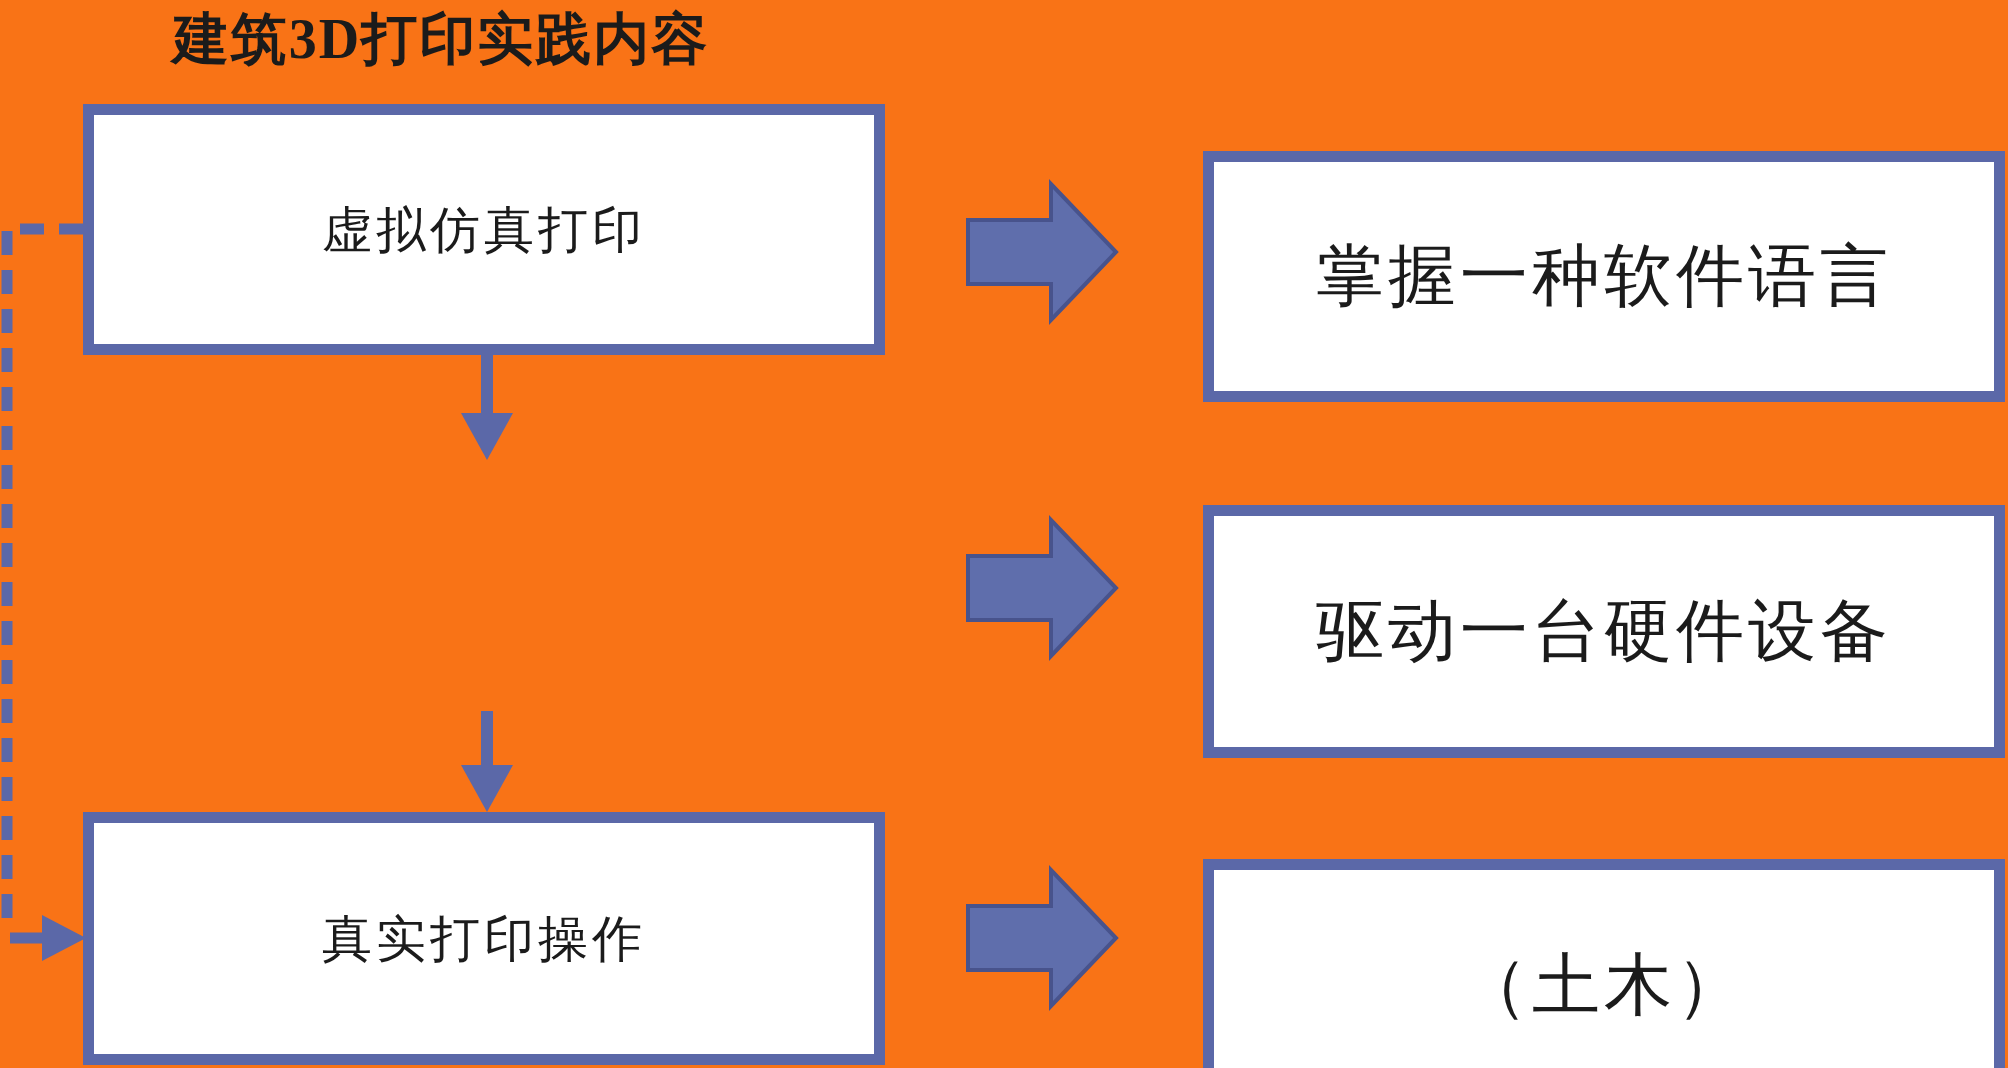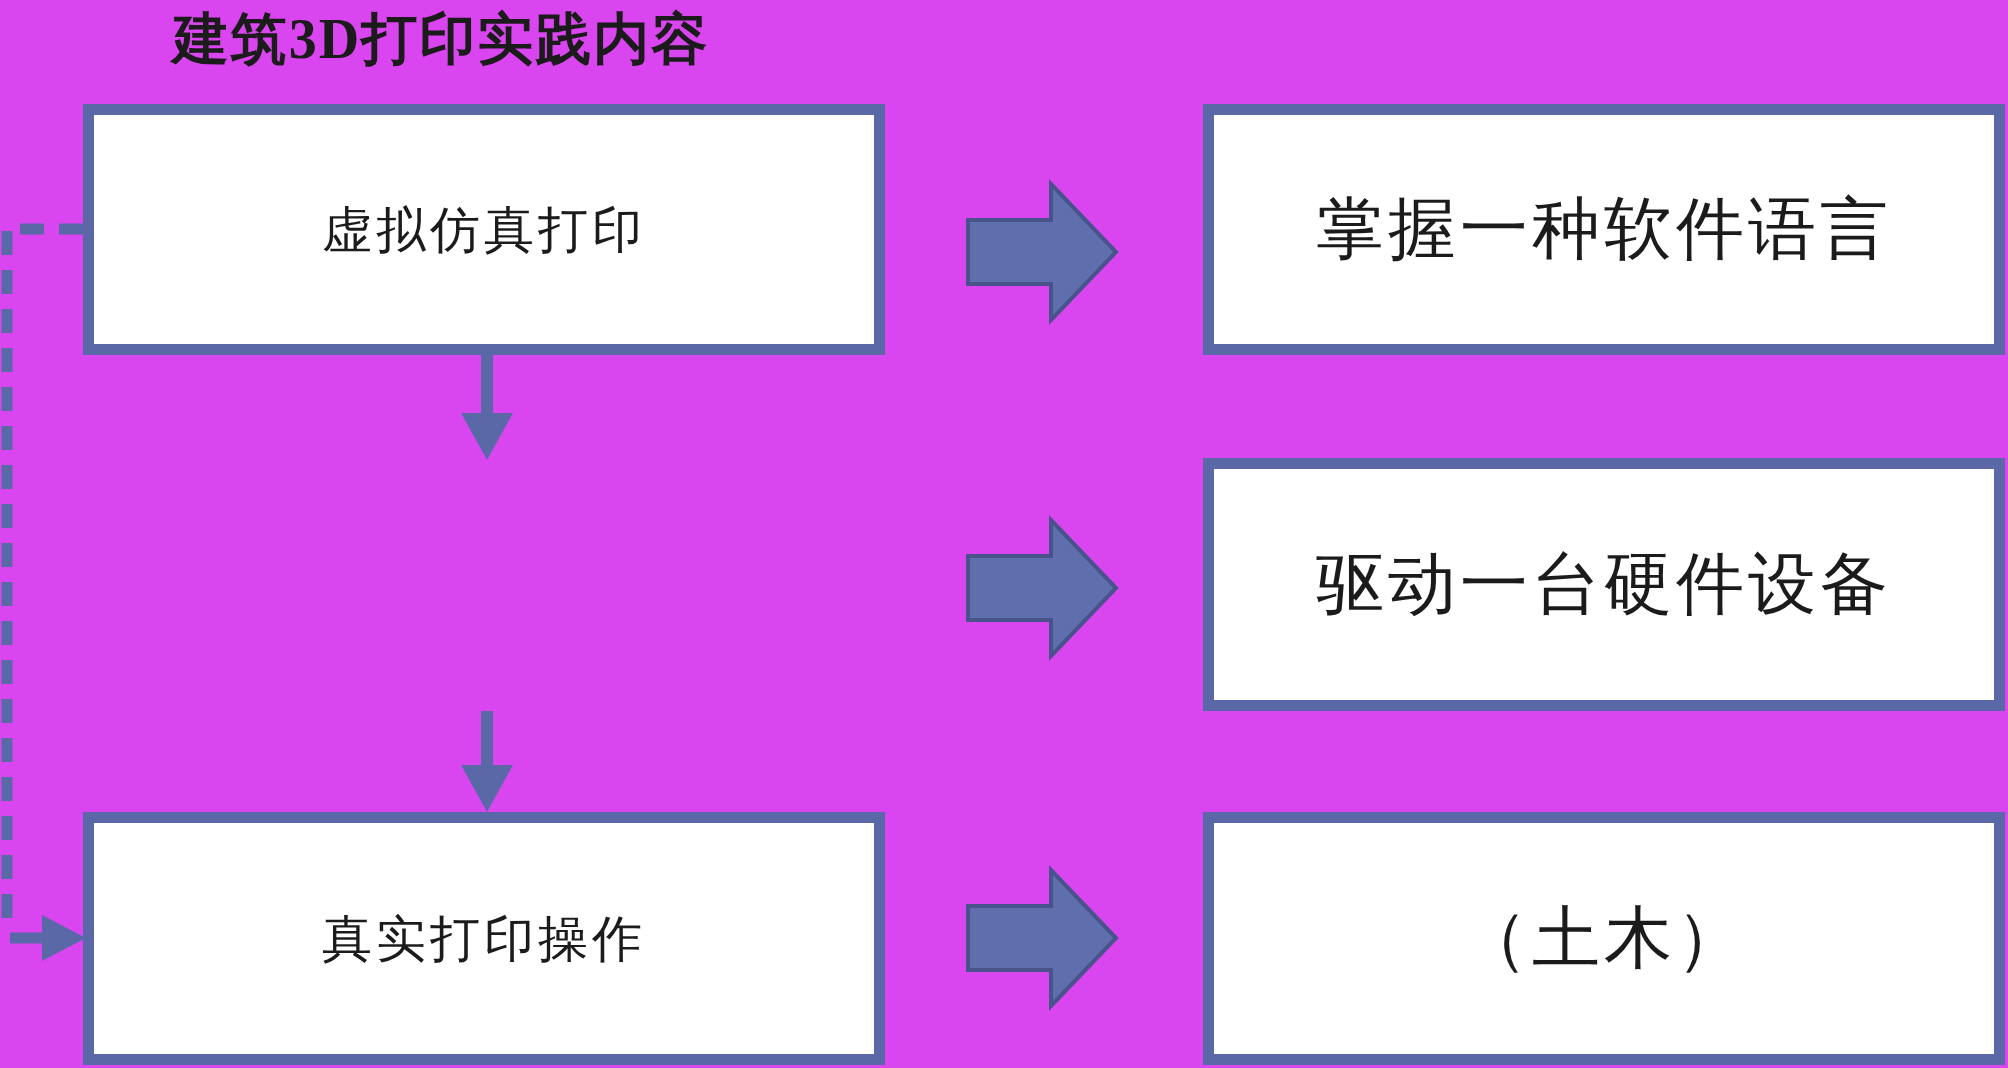--- a/index.html
+++ b/index.html
@@ -1,27 +1,27 @@
 <!DOCTYPE html>
 <html><head>
 <meta charset="utf-8">
 <style>
   html,body{margin:0;padding:0;background:#ffffff;}
   body{font-family:"Liberation Serif","DejaVu Serif",serif;color:#1b1b1b;}
-  .canvas{position:relative;width:2008px;height:1068px;background:#d946ef;overflow:hidden;}
+  .canvas{position:relative;width:2008px;height:1068px;background:#f97316;overflow:hidden;}
   .col-header{position:absolute;top:2px;height:76px;display:flex;align-items:center;justify-content:center;
     font-size:56px;font-weight:600;letter-spacing:2px;white-space:nowrap;}
   .col-header.left{left:40px;width:802px;}
   .col-header.right{left:1203px;width:802px;}
   .flow-box{position:absolute;background:#ffffff;border:11px solid #5B68A8;box-sizing:border-box;
     display:flex;flex-direction:column;align-items:center;justify-content:center;text-align:center;}
   .flow-box .label{font-size:50px;letter-spacing:4px;line-height:1.2;white-space:nowrap;}
   .flow-box .label.small{font-size:68px;}
   .lbox{left:83px;width:802px;}
-  .rbox{left:1203px;width:802px;}
+  .rbox{left:1203px;width:802px;margin-top:47px;}
   .row1{top:104px;height:251px;}
   .row2{top:458px;height:253px;}
   .row3{top:812px;height:253px;}
   .overlay{position:absolute;left:0;top:0;width:2008px;height:1068px;pointer-events:none;}
 </style>
 </head>
 <body>
 
 <div class="canvas">
 

